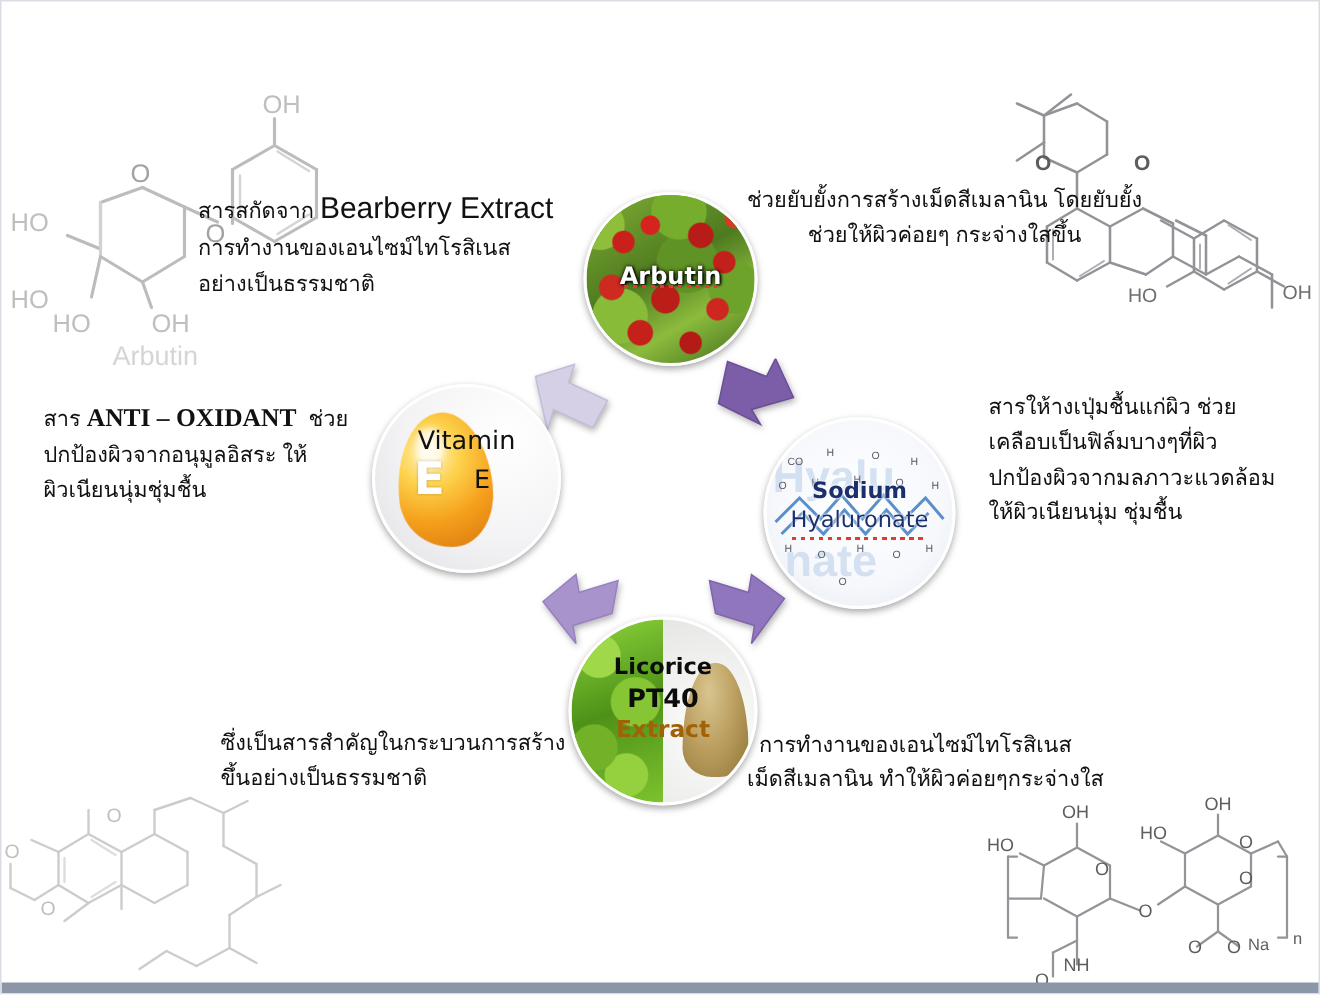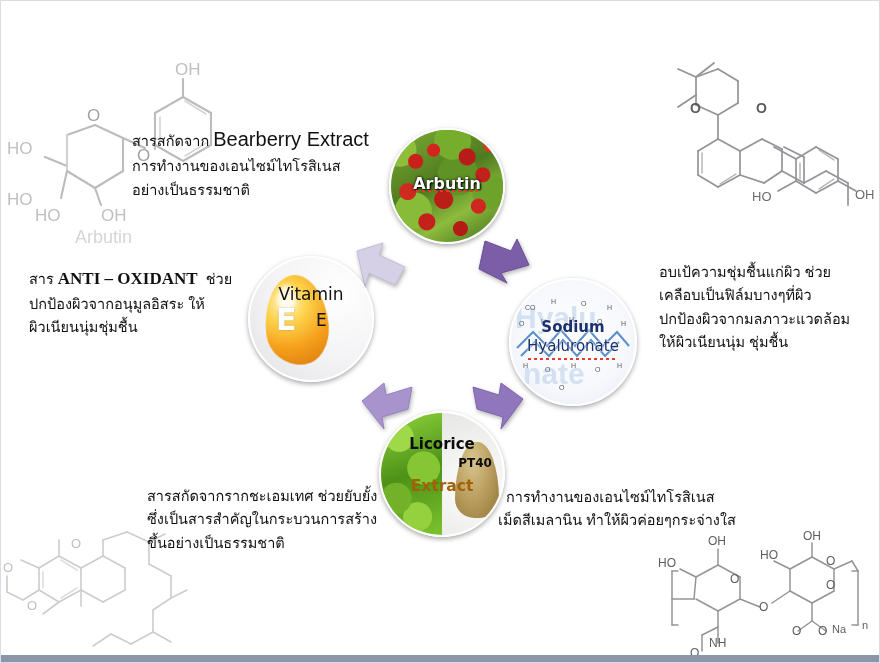--- a/index.html
+++ b/index.html
@@ -372,53 +372,56 @@
     <div style="position:absolute;left:14%;top:78px;width:72%;height:2px;z-index:6;
          background:repeating-linear-gradient(90deg,#e23b2e 0 3px,transparent 3px 6px);"></div>
   </div>
 
   <div class="circle" style="left:378px;top:410px;width:122px;height:122px;">
     <div class="licleft"></div>
     <div class="licright">
       <div class="powder"></div>
     </div>
     <div class="cap" style="top:22px;font-size:15px;font-weight:bold;color:#0c0c0c;">Licorice</div>
-    <div class="cap" style="top:43px;font-size:12px;font-weight:bold;color:#0c0c0c;padding-left:33px;">PT40</div>
+    <div class="cap" style="top:43px;font-size:17px;font-weight:bold;color:#0c0c0c;">PT40</div>
     <div class="cap" style="top:64px;font-size:15.5px;font-weight:bold;color:#a16207;">Extract</div>
   </div>
 
   <div class="tx" style="left:131px;top:122px;">
     <div>
       <span>สารสกัดจาก</span>
       <span class="bigLat">Bearberry   Extract</span>
     </div>
     <div>การทำงานของเอนไซม์ไทโรสิเนส</div>
     <div>อย่างเป็นธรรมชาติ</div>
   </div>
 
+  <div class="tx" style="left:497px;top:122px;">
+    <div>ช่วยยับยั้งการสร้างเม็ดสีเมลานิน  โดยยับยั้ง</div>
+    <div style="text-align:center;">ช่วยให้ผิวค่อยๆ กระจ่างใสขึ้น</div>
+  </div>
 
   <div class="tx" style="left:28px;top:264px;">
     <div>
       <span>สาร</span>
       <span class="serifB">ANTI – OXIDANT</span>
       &nbsp;<span>ช่วย</span>
     </div>
     <div>ปกป้องผิวจากอนุมูลอิสระ  ให้</div>
     <div>ผิวเนียนนุ่มชุ่มชื้น</div>
   </div>
 
   <div class="tx" style="left:658px;top:260px;">
-    <div>อบเป้ความชุ่มชื้นแก่ผิว  ช่วย</div>
+    <div>สารให้างเปุ่มชื้นแก่ผิว  ช่วย</div>
     <div>เคลือบเป็นฟิล์มบางๆที่ผิว</div>
     <div>ปกป้องผิวจากมลภาวะแวดล้อม</div>
     <div>ให้ผิวเนียนนุ่ม ชุ่มชื้น</div>
   </div>
 
   <div class="tx" style="left:146px;top:484px;">
-    <div>สารสกัดจากรากชะเอมเทศ  ช่วยยับยั้ง</div>
     <div>ซึ่งเป็นสารสำคัญในกระบวนการสร้าง</div>
     <div>ขึ้นอย่างเป็นธรรมชาติ</div>
   </div>
 
   <div class="tx" style="left:505px;top:485px;">
     <div>การทำงานของเอนไซม์ไทโรสิเนส</div>
     <div style="margin-left:-8px;">เม็ดสีเมลานิน    ทำให้ผิวค่อยๆกระจ่างใส</div>
   </div>
 
   <div id="bottombar"></div>

